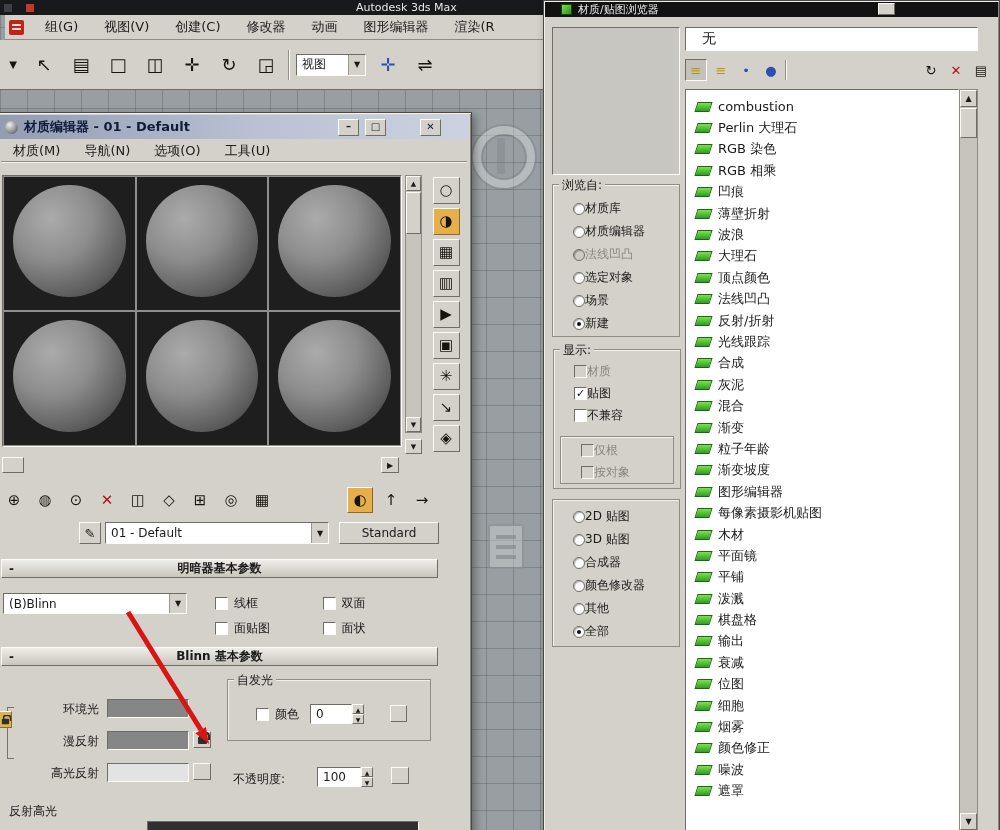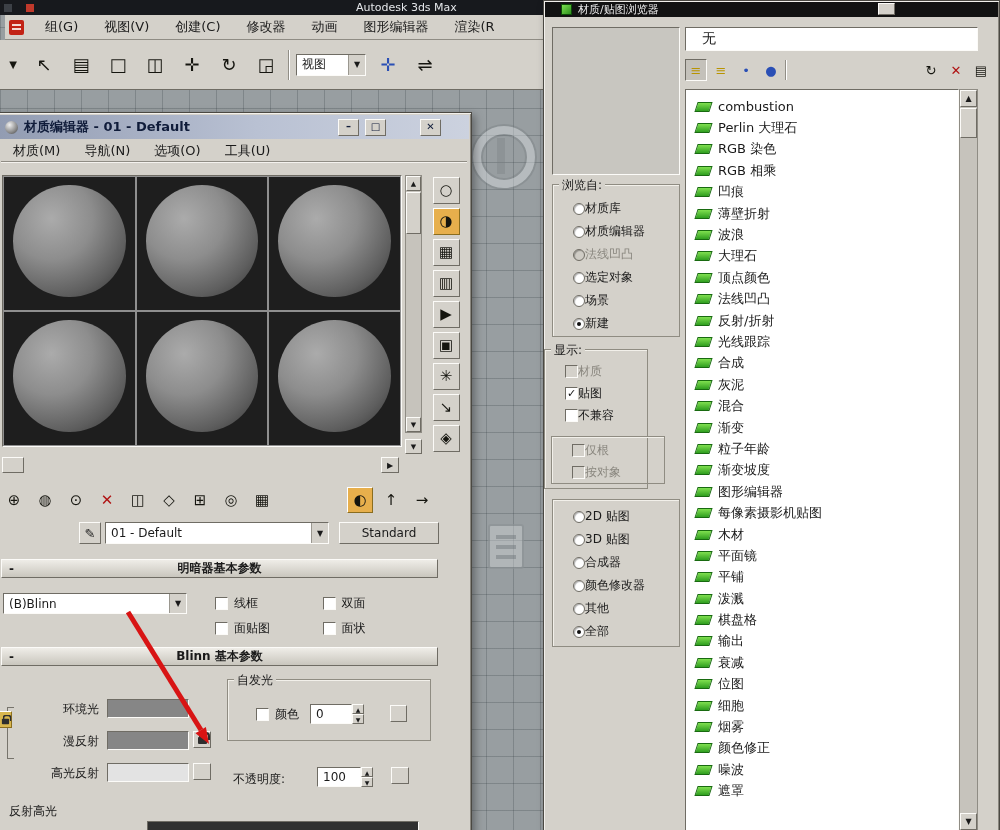--- a/index.html
+++ b/index.html
@@ -492,21 +492,21 @@
           <span>场景</span>
         </div>
 
         <div class="row-opt">
           <span class="radio on"></span>
           <span>新建</span>
         </div>
       </div>
   </div>
 
-  <div class="gb" style="left:0;top:348px;width:104px;height:140px">
+  <div class="gb" style="left:9px;top:348px;width:128px;height:140px">
     <span class="gb-label">显示:</span>
     <div style="padding-top:10px">
 
         <div class="row-opt disabled" style="height:22px">
           <span class="cb disabled"></span>
           <span>材质</span>
         </div>
 
         <div class="row-opt" style="height:22px">
           <span class="cb checked"></span>

